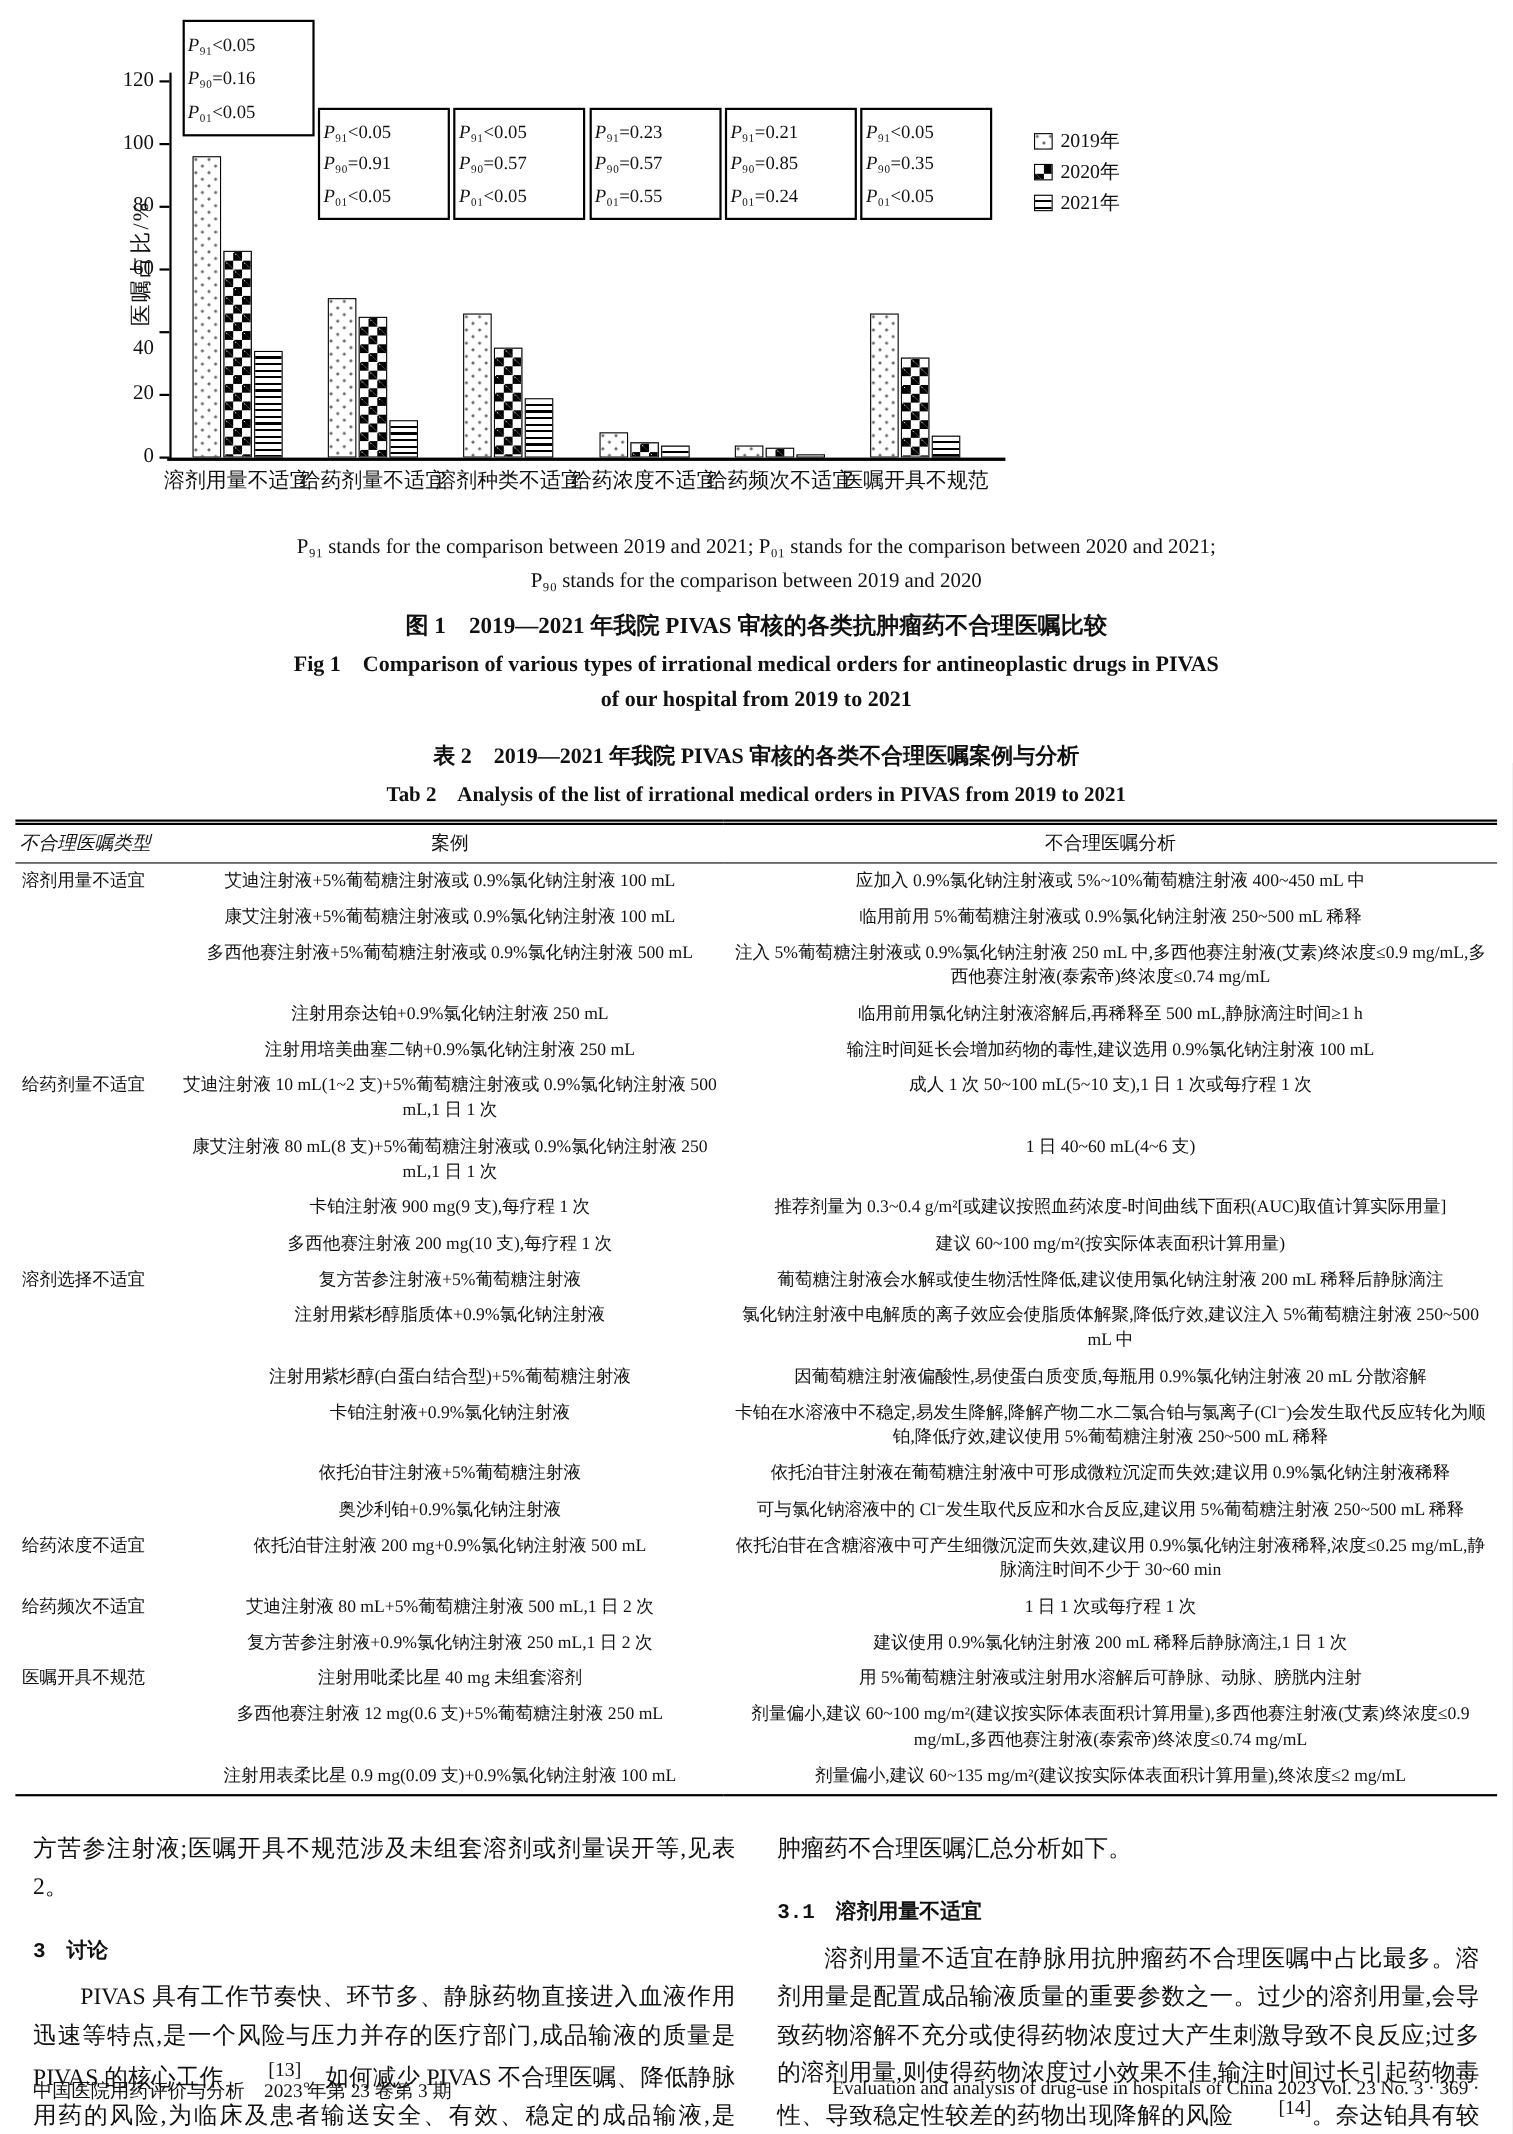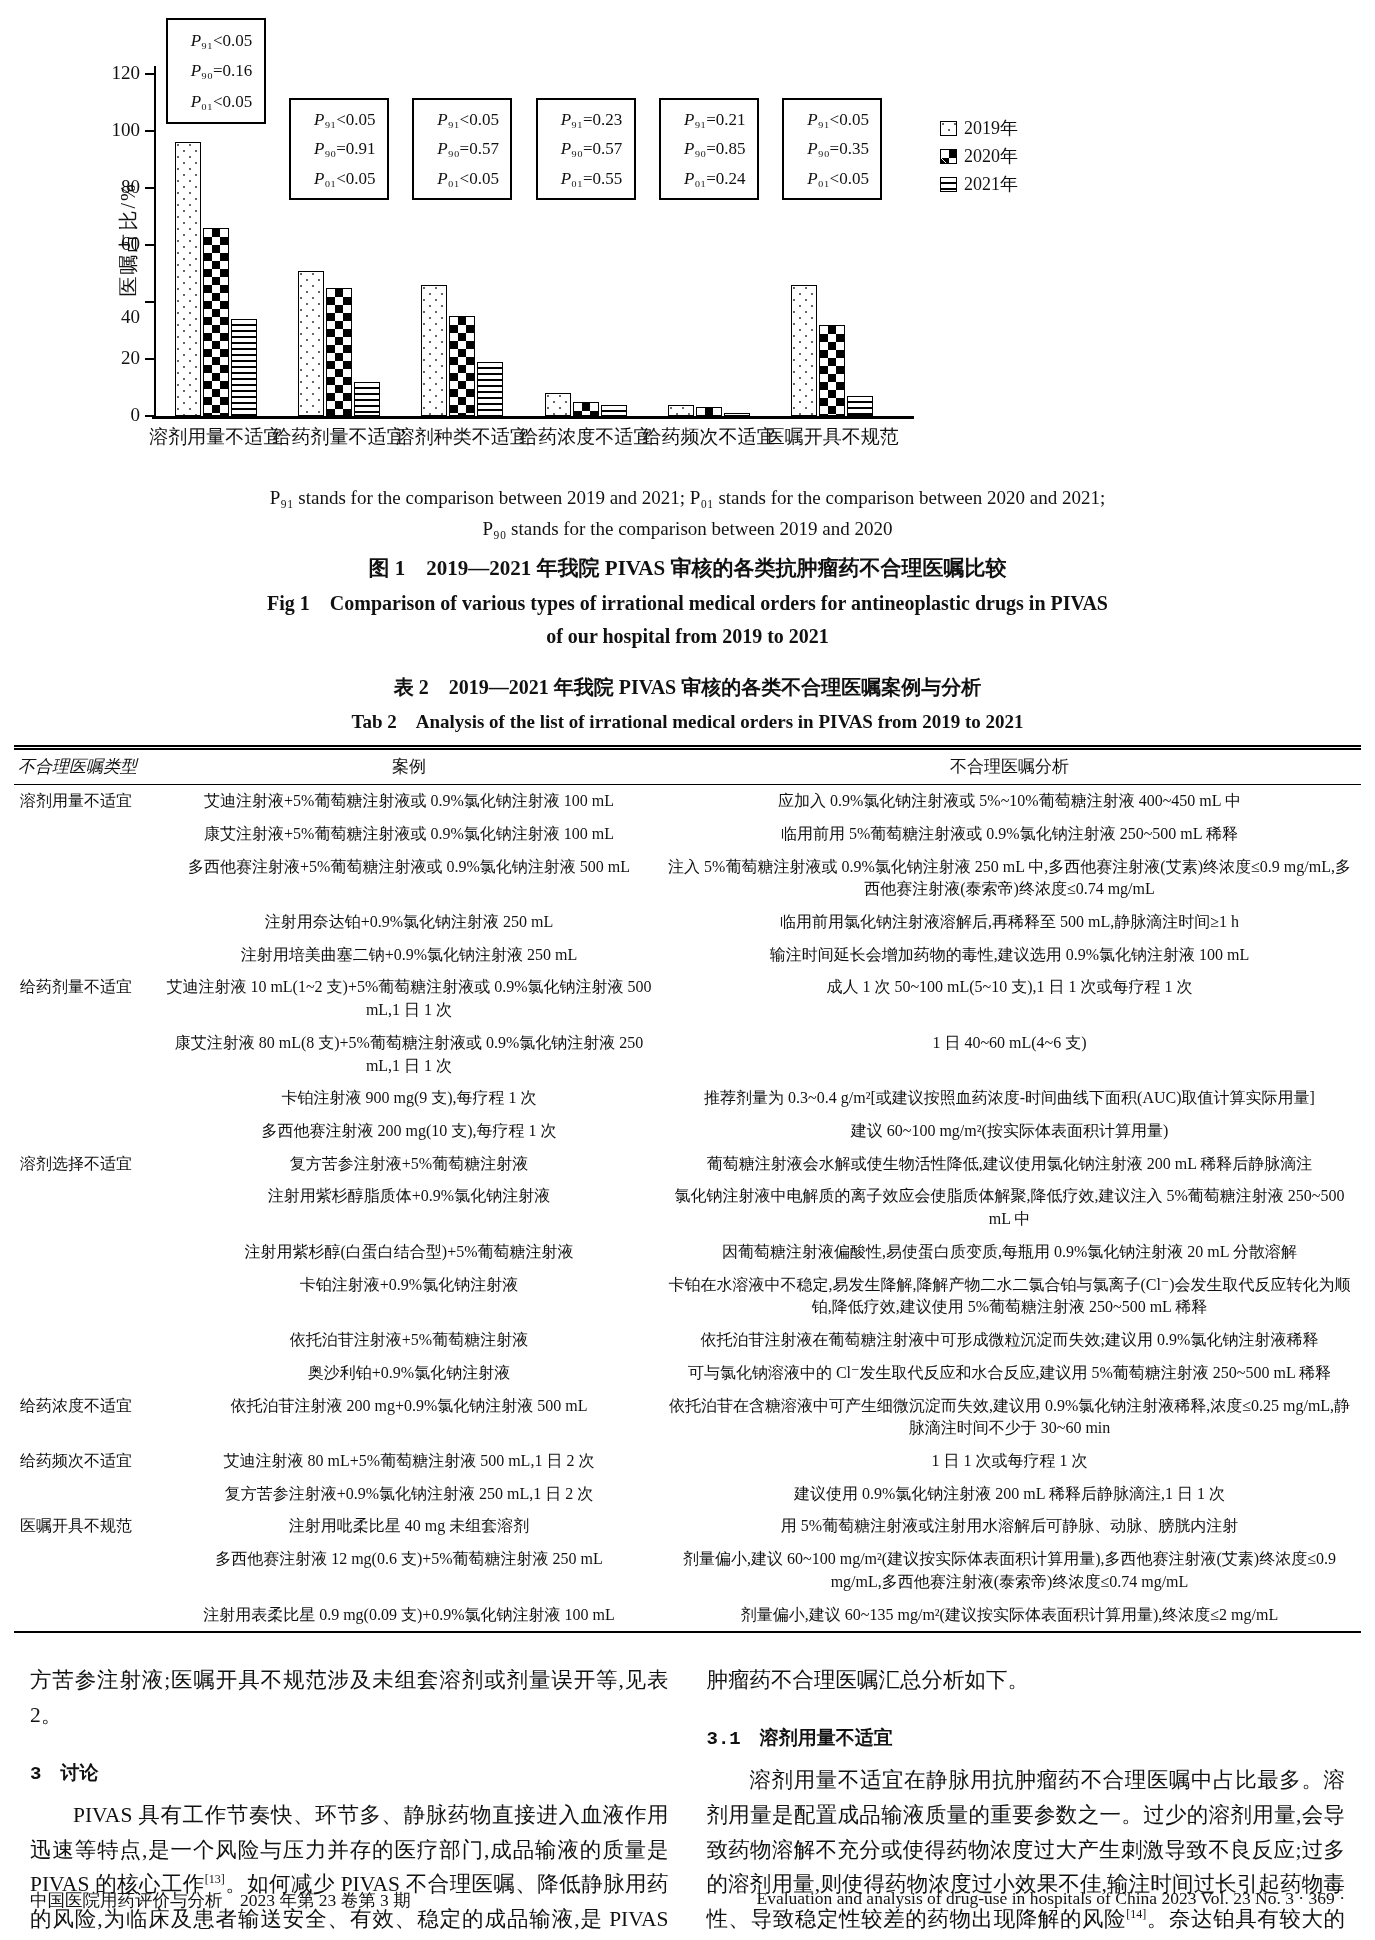--- a/index.html
+++ b/index.html
@@ -30,23 +30,23 @@
   .pat-checker {
     background-color:#fff;
     background-image:
       linear-gradient(45deg,#000 25%,transparent 25%,transparent 75%,#000 75%,#000),
       linear-gradient(45deg,#000 25%,transparent 25%,transparent 75%,#000 75%,#000);
     background-size:16px 16px; background-position:0 0,8px 8px;
   }
   .pat-hlines { background:repeating-linear-gradient(to bottom,#fff 0,#fff 4px,#000 4px,#000 6px); }
   .xcat { position:absolute; top:408px; width:160px; text-align:center; font-size:19px; white-space:nowrap; }
   .pbox {
-    position:absolute; width:100px; border:2px solid #000; background:#fff;
+    position:absolute; width:120px; border:2px solid #000; background:#fff;
     display:flex; flex-direction:column; justify-content:space-evenly;
-    font-size:17px; padding-left:23px;
+    font-size:17px; padding-left:3px;
   }
   .pbox i { font-family:"Liberation Serif",serif; }
   .legend { position:absolute; left:848px; top:100px; display:flex; flex-direction:column; gap:4px; }
   .legend-row { display:flex; align-items:center; gap:7px; }
   .legend-swatch { width:17px; height:15px; border:1.5px solid #000; }
   .legend-label { font-size:18px; }
 
   
   .fig-note { text-align:center; font-size:19px; margin-top:9px; }
   .fig-caption-zh { text-align:center; font-size:21px; font-weight:bold; margin-top:14px; }
@@ -69,21 +69,21 @@
   td.cat-cell { text-align:left; white-space:nowrap; width:146px; }
   td.case-cell { text-align:center; width:498px; }
   td.analysis-cell { text-align:center; }
 
   
   .body-cols { display:flex; gap:38px; margin:30px 30px 0 30px; }
   .col { width:640px; font-size:21.5px; line-height:1.62; text-align:justify; }
   .col p.indent { text-indent:2em; }
   .col h3 { font-size:19px; margin:26px 0 8px 0;
             font-family:Liberation Mono, monospace; }
-  sup.ref { font-size:12px; }
+  sup.ref { font-size:18px;margin-left:41px; }
 
   
   .footer {
     position:absolute; left:30px; right:30px; bottom:28px;
     display:flex; justify-content:space-between; font-size:17.5px;
   }
 </style>
 </head>
 <body>
 

